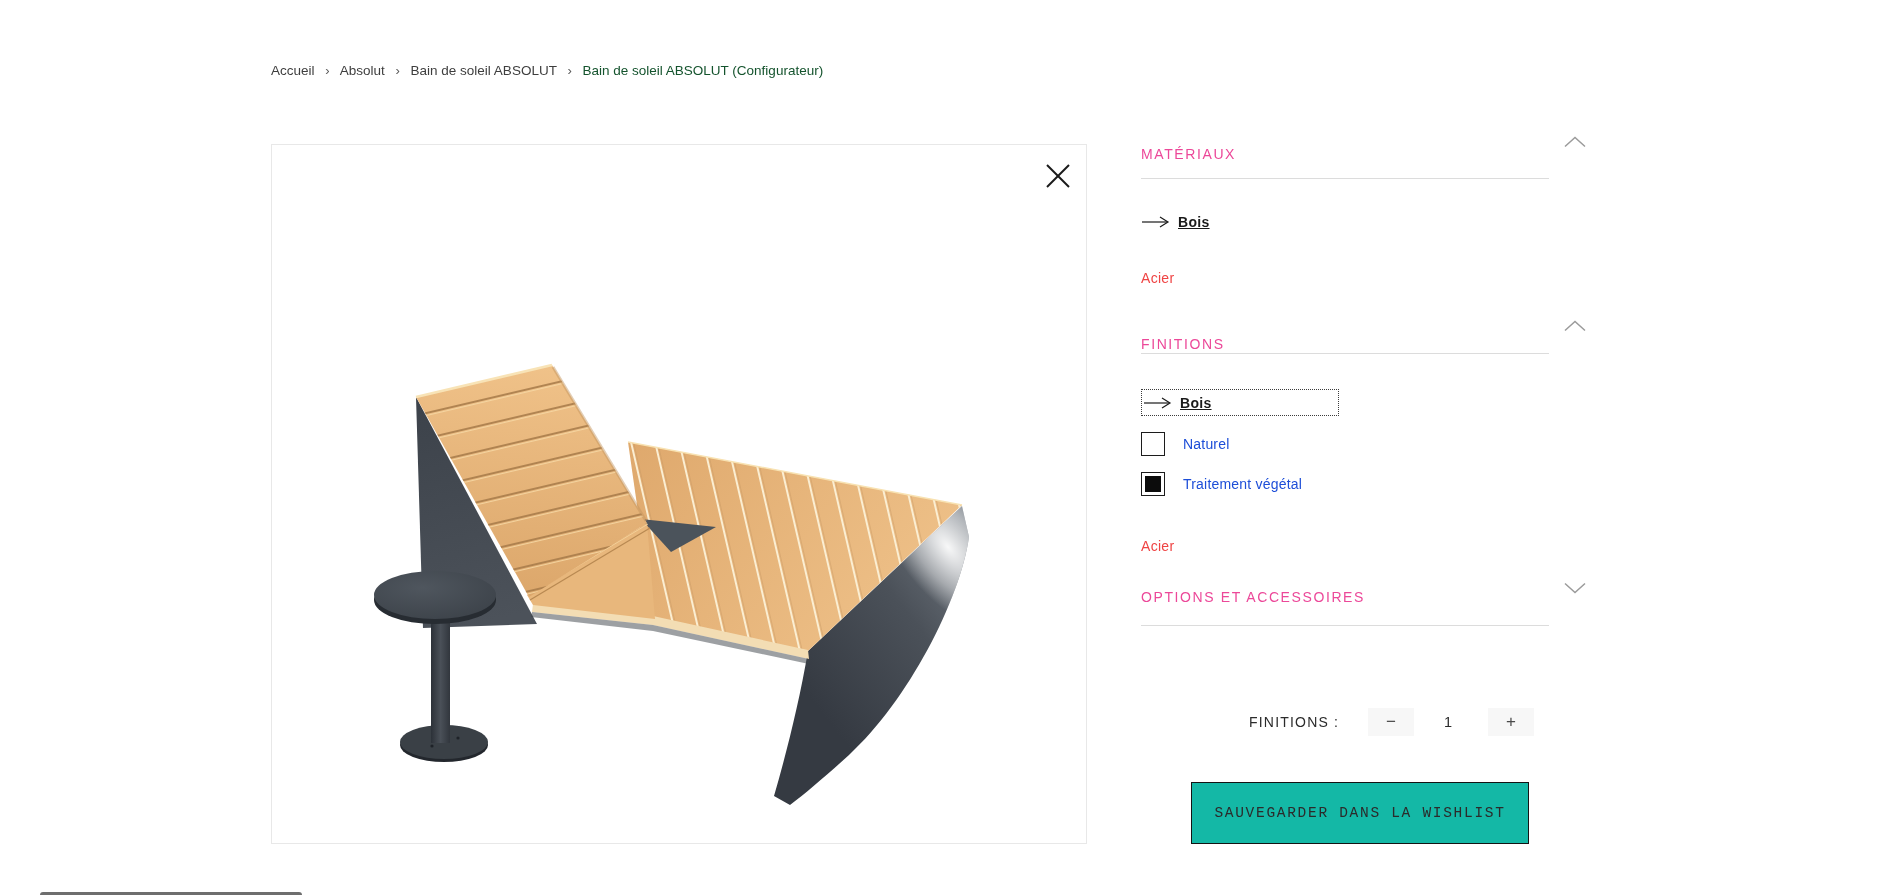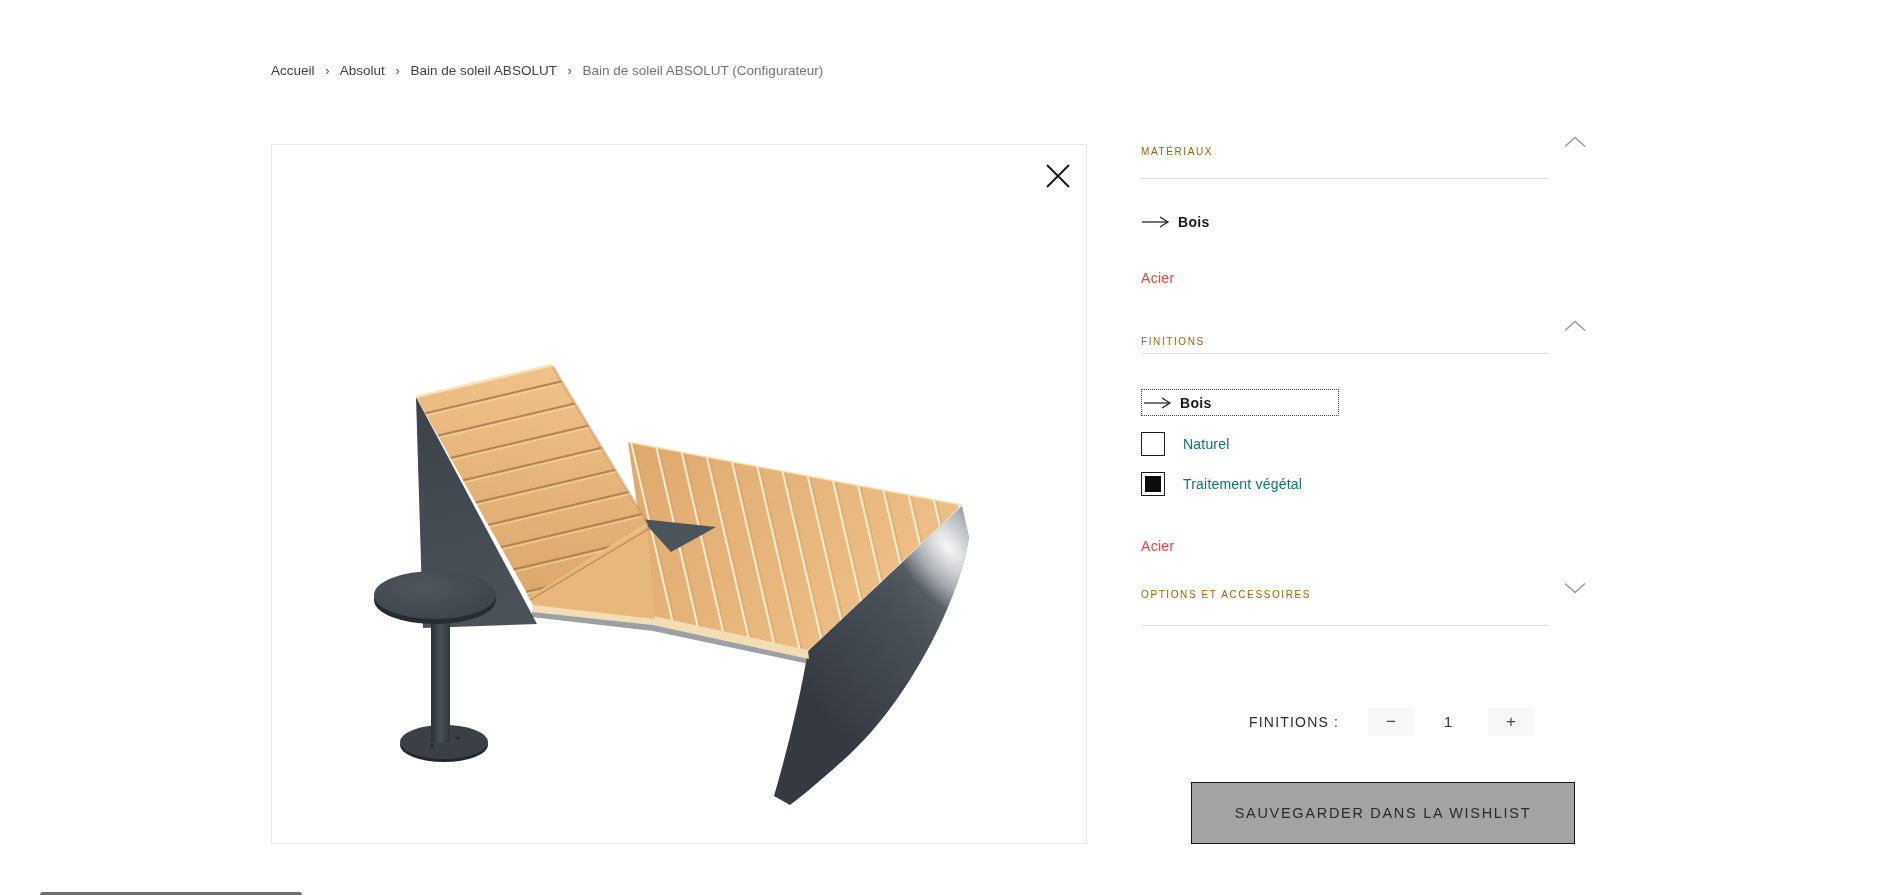--- a/index.html
+++ b/index.html
@@ -5,62 +5,62 @@
   * { margin:0; padding:0; box-sizing:border-box; }
   html,body { background:#fff; }
   body {
     position:relative; width:1898px; height:895px; overflow:hidden;
     font-family:"Liberation Sans", sans-serif; color:#2d2d2d;
   }
   
   .breadcrumb { position:absolute; left:271px; top:63px; font-size:13.5px; color:#3e3e3e; white-space:nowrap; }
   .crumb { color:#3e3e3e; cursor:pointer; }
   .crumb-sep { color:#5a5a5a; margin:0 7px; font-size:13px; }
-  .crumb-current { color:#737373; }
+  .crumb-current { color:#14532d; }
 
   
   .viewer { position:absolute; left:271px; top:144px; width:816px; height:700px;
             border:1px solid #e8e8e8; background:#fff; }
   .close-btn { position:absolute; left:770px; top:15px; width:32px; height:32px;
                background:none; border:none; cursor:pointer; padding:3px; z-index:5; }
   .viewer svg.scene { position:absolute; left:0; top:0; }
 
   
   .panel { position:absolute; left:1141px; top:110px; width:445px; height:740px; }
-  .sec-title { position:absolute; left:0; font-size:10px; letter-spacing:1.6px; color:#a16207; cursor:pointer; }
+  .sec-title { position:absolute; left:0; font-size:14px; letter-spacing:1.6px; color:#ec4899; cursor:pointer; }
   .sec-chevron { position:absolute; width:22px; height:12px; right:0; cursor:pointer; }
   .divider { position:absolute; left:0; width:408px; height:1px; background:#dcdcdc; }
 
   .wood-row { position:absolute; left:0; display:flex; align-items:center; cursor:pointer; }
   .wood-row .arrow { width:30px; height:12px; flex:0 0 auto; }
-  .wood-link { font-size:14px; font-weight:bold; color:#1a1a1a; margin-left:7px; letter-spacing:.3px; }
+  .wood-link { font-size:14px; font-weight:bold; color:#1a1a1a; text-decoration:underline; margin-left:7px; letter-spacing:.3px; }
   .focus-box { position:absolute; left:0; width:198px; height:27px; border:1px dotted #3c3c3c; display:flex; align-items:center; padding-left:1px; cursor:pointer; }
 
   .muted-opt { position:absolute; left:0; font-size:14px; color:#ef4444; letter-spacing:.3px; cursor:pointer; }
 
   .check-row { position:absolute; left:0; display:flex; align-items:center; cursor:pointer; }
   .cb { width:24px; height:24px; border:1.5px solid #1c1c1c; background:#fff; position:relative; flex:0 0 auto; }
   .cb.checked::after { content:""; position:absolute; left:3px; top:3px; right:3px; bottom:3px; background:#0c0c0c; }
-  .cb-label { font-size:14px; color:#0f766e; margin-left:18px; letter-spacing:.2px; }
+  .cb-label { font-size:14px; color:#1d4ed8; margin-left:18px; letter-spacing:.2px; }
 
   
   .qty-label { position:absolute; left:108px; top:598px; height:28px; line-height:28px;
                font-size:14px; letter-spacing:1.2px; color:#2b2b2b; }
   .qty-btn { position:absolute; top:598px; width:46px; height:28px; background:#f7f7f7; border:none;
              font-size:17px; color:#4a4a4a; cursor:pointer; line-height:26px; text-align:center;
              font-family:"Liberation Sans", sans-serif; }
   .qty-minus { left:227px; }
   .qty-plus  { left:347px; }
   .qty-value { position:absolute; left:293px; top:598px; width:28px; height:28px; line-height:28px;
                text-align:center; font-size:14.5px; color:#2b2b2b; }
 
   
-  .wishlist-btn { position:absolute; left:50px; top:672px; width:384px; height:62px;
-                  background:#a3a3a3; border:1.5px solid #141414; font-size:14.5px; letter-spacing:1.7px;
-                  color:#2b2b2b; cursor:pointer; font-family:Liberation Sans, sans-serif; }
+  .wishlist-btn { position:absolute; left:50px; top:672px; width:338px; height:62px;
+                  background:#14b8a6; border:1.5px solid #141414; font-size:14.5px; letter-spacing:1.7px;
+                  color:#2b2b2b; cursor:pointer; font-family:Liberation Mono, monospace; }
 
   
   .footer-edge { position:absolute; left:40px; top:892px; width:262px; height:3px;
                  background:#6e6e6e; border-radius:4px 4px 0 0; }
 </style>
 </head>
 <body>
 
 <nav class="breadcrumb">
   <span class="crumb">Accueil</span>

